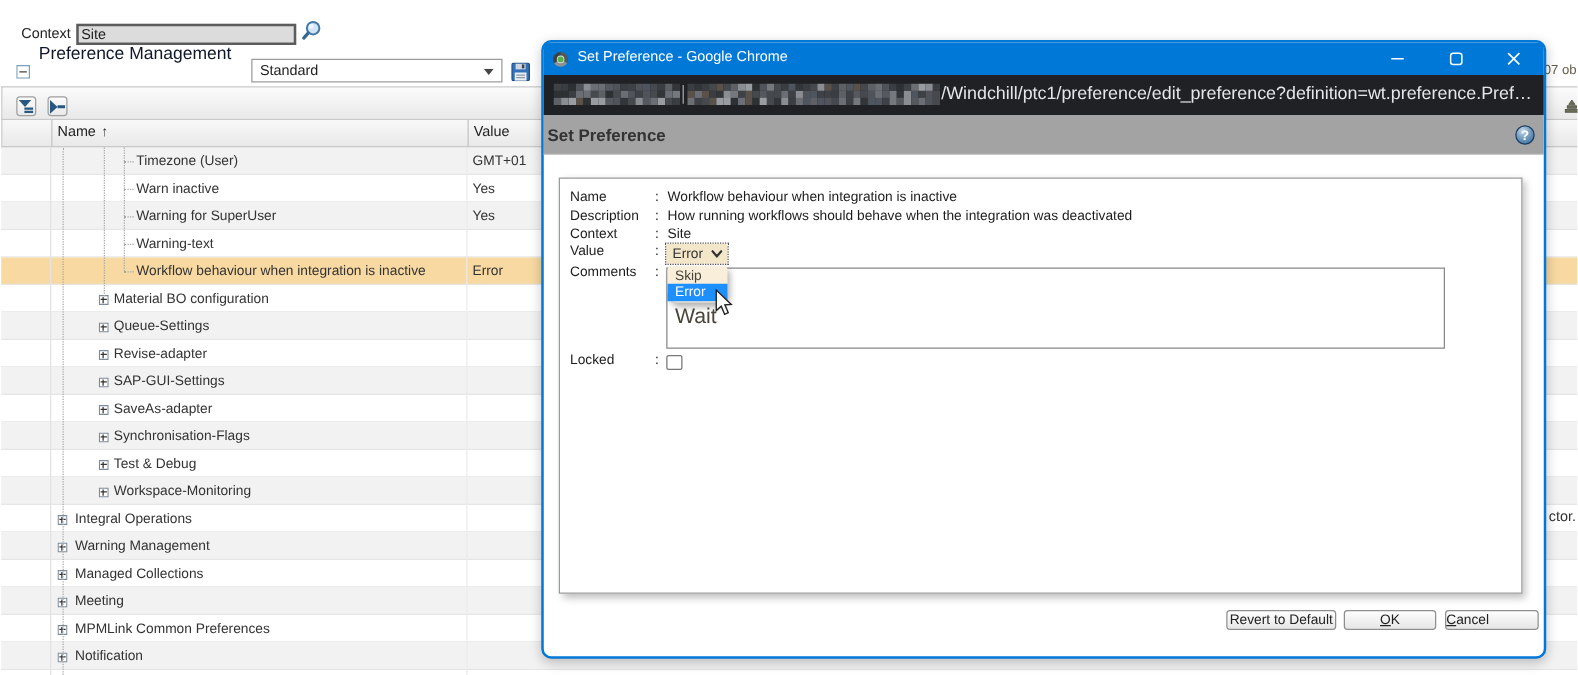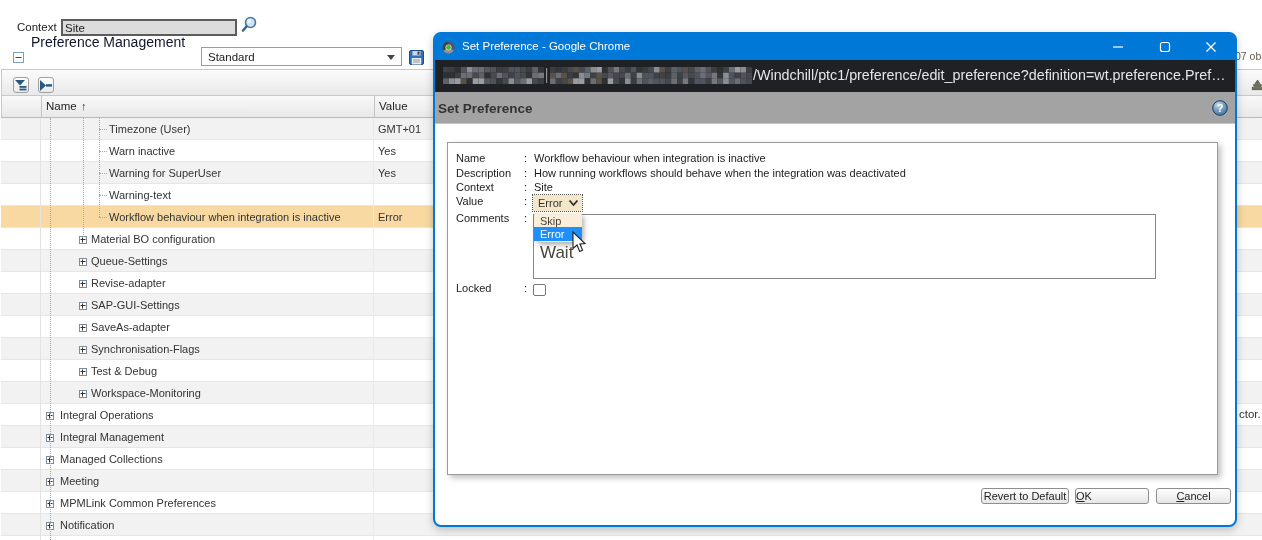--- a/index.html
+++ b/index.html
@@ -160,21 +160,21 @@
   </svg>
 <div class="trow" style="top:404px;background:#ffffff">
     <span class="rt" style="left:59px">Integral Operations</span>
   </div>
 <svg style="position:absolute;left:46px;top:412px" width="8" height="8">
     <rect x="0.5" y="0.5" width="7" height="7" fill="#fff" stroke="#7e8c9a"></rect>
     <line x1="1.5" y1="3.5" x2="6.5" y2="3.5" stroke="#333"></line>
     <line x1="3.5" y1="1.5" x2="3.5" y2="6.5" stroke="#333"></line>
   </svg>
 <div class="trow" style="top:426px;background:#f2f2f2">
-    <span class="rt" style="left:59px">Integral Management</span>
+    <span class="rt" style="left:59px">Warning Management</span>
   </div>
 <svg style="position:absolute;left:46px;top:434px" width="8" height="8">
     <rect x="0.5" y="0.5" width="7" height="7" fill="#fff" stroke="#7e8c9a"></rect>
     <line x1="1.5" y1="3.5" x2="6.5" y2="3.5" stroke="#333"></line>
     <line x1="3.5" y1="1.5" x2="3.5" y2="6.5" stroke="#333"></line>
   </svg>
 <div class="trow" style="top:448px;background:#ffffff">
     <span class="rt" style="left:59px">Managed Collections</span>
   </div>
 <svg style="position:absolute;left:46px;top:456px" width="8" height="8">
@@ -454,14 +454,14 @@
     </div>
   <span style="position:absolute;left:6px;top:30px;font-size:17px;color:#4a443a">Wait</span>
 </div>
 <svg style="position:absolute;left:572px;top:231px;z-index:60" width="16" height="24" viewBox="0 0 16 24">
     <path d="M1 1 L1 17.5 L5 14 L7.7 20.5 L10.6 19.2 L7.9 12.9 L13 12.6 Z" fill="#fff" stroke="#222" stroke-width="1.1"></path>
   </svg>
 
 <div class="abs" style="left:533px;top:284px;width:13px;height:12px;background:#fff;border:1px solid #777;border-radius:2px"></div>
 
 <div class="abs" style="left:981px;top:488px;width:88px;height:16px;background:linear-gradient(#fefefe,#e6e6e6);border:1px solid #8e8e8e;border-radius:3px;text-align:center;font-size:11px;color:#222;line-height:15px;white-space:nowrap;z-index:20">Revert to Default</div>
-<div class="abs" style="left:1075px;top:488px;width:74px;height:16px;background:linear-gradient(#fefefe,#e6e6e6);border:1px solid #8e8e8e;border-radius:3px;text-align:left;font-size:11px;color:#222;line-height:15px;white-space:nowrap;z-index:20"><u>O</u>K</div>
-<div class="abs" style="left:1156px;top:488px;width:75px;height:16px;background:linear-gradient(#fefefe,#e6e6e6);border:1px solid #8e8e8e;border-radius:3px;text-align:center;font-size:11px;color:#222;line-height:15px;white-space:nowrap;z-index:20"><u>C</u>ancel</div>
+<div class="abs" style="left:1075px;top:488px;width:74px;height:16px;background:linear-gradient(#fefefe,#e6e6e6);border:1px solid #8e8e8e;border-radius:3px;text-align:center;font-size:11px;color:#222;line-height:15px;white-space:nowrap;z-index:20"><u>O</u>K</div>
+<div class="abs" style="left:1156px;top:488px;width:75px;height:16px;background:linear-gradient(#fefefe,#e6e6e6);border:1px solid #8e8e8e;border-radius:3px;text-align:left;font-size:11px;color:#222;line-height:15px;white-space:nowrap;z-index:20"><u>C</u>ancel</div>
 
 </body></html>

